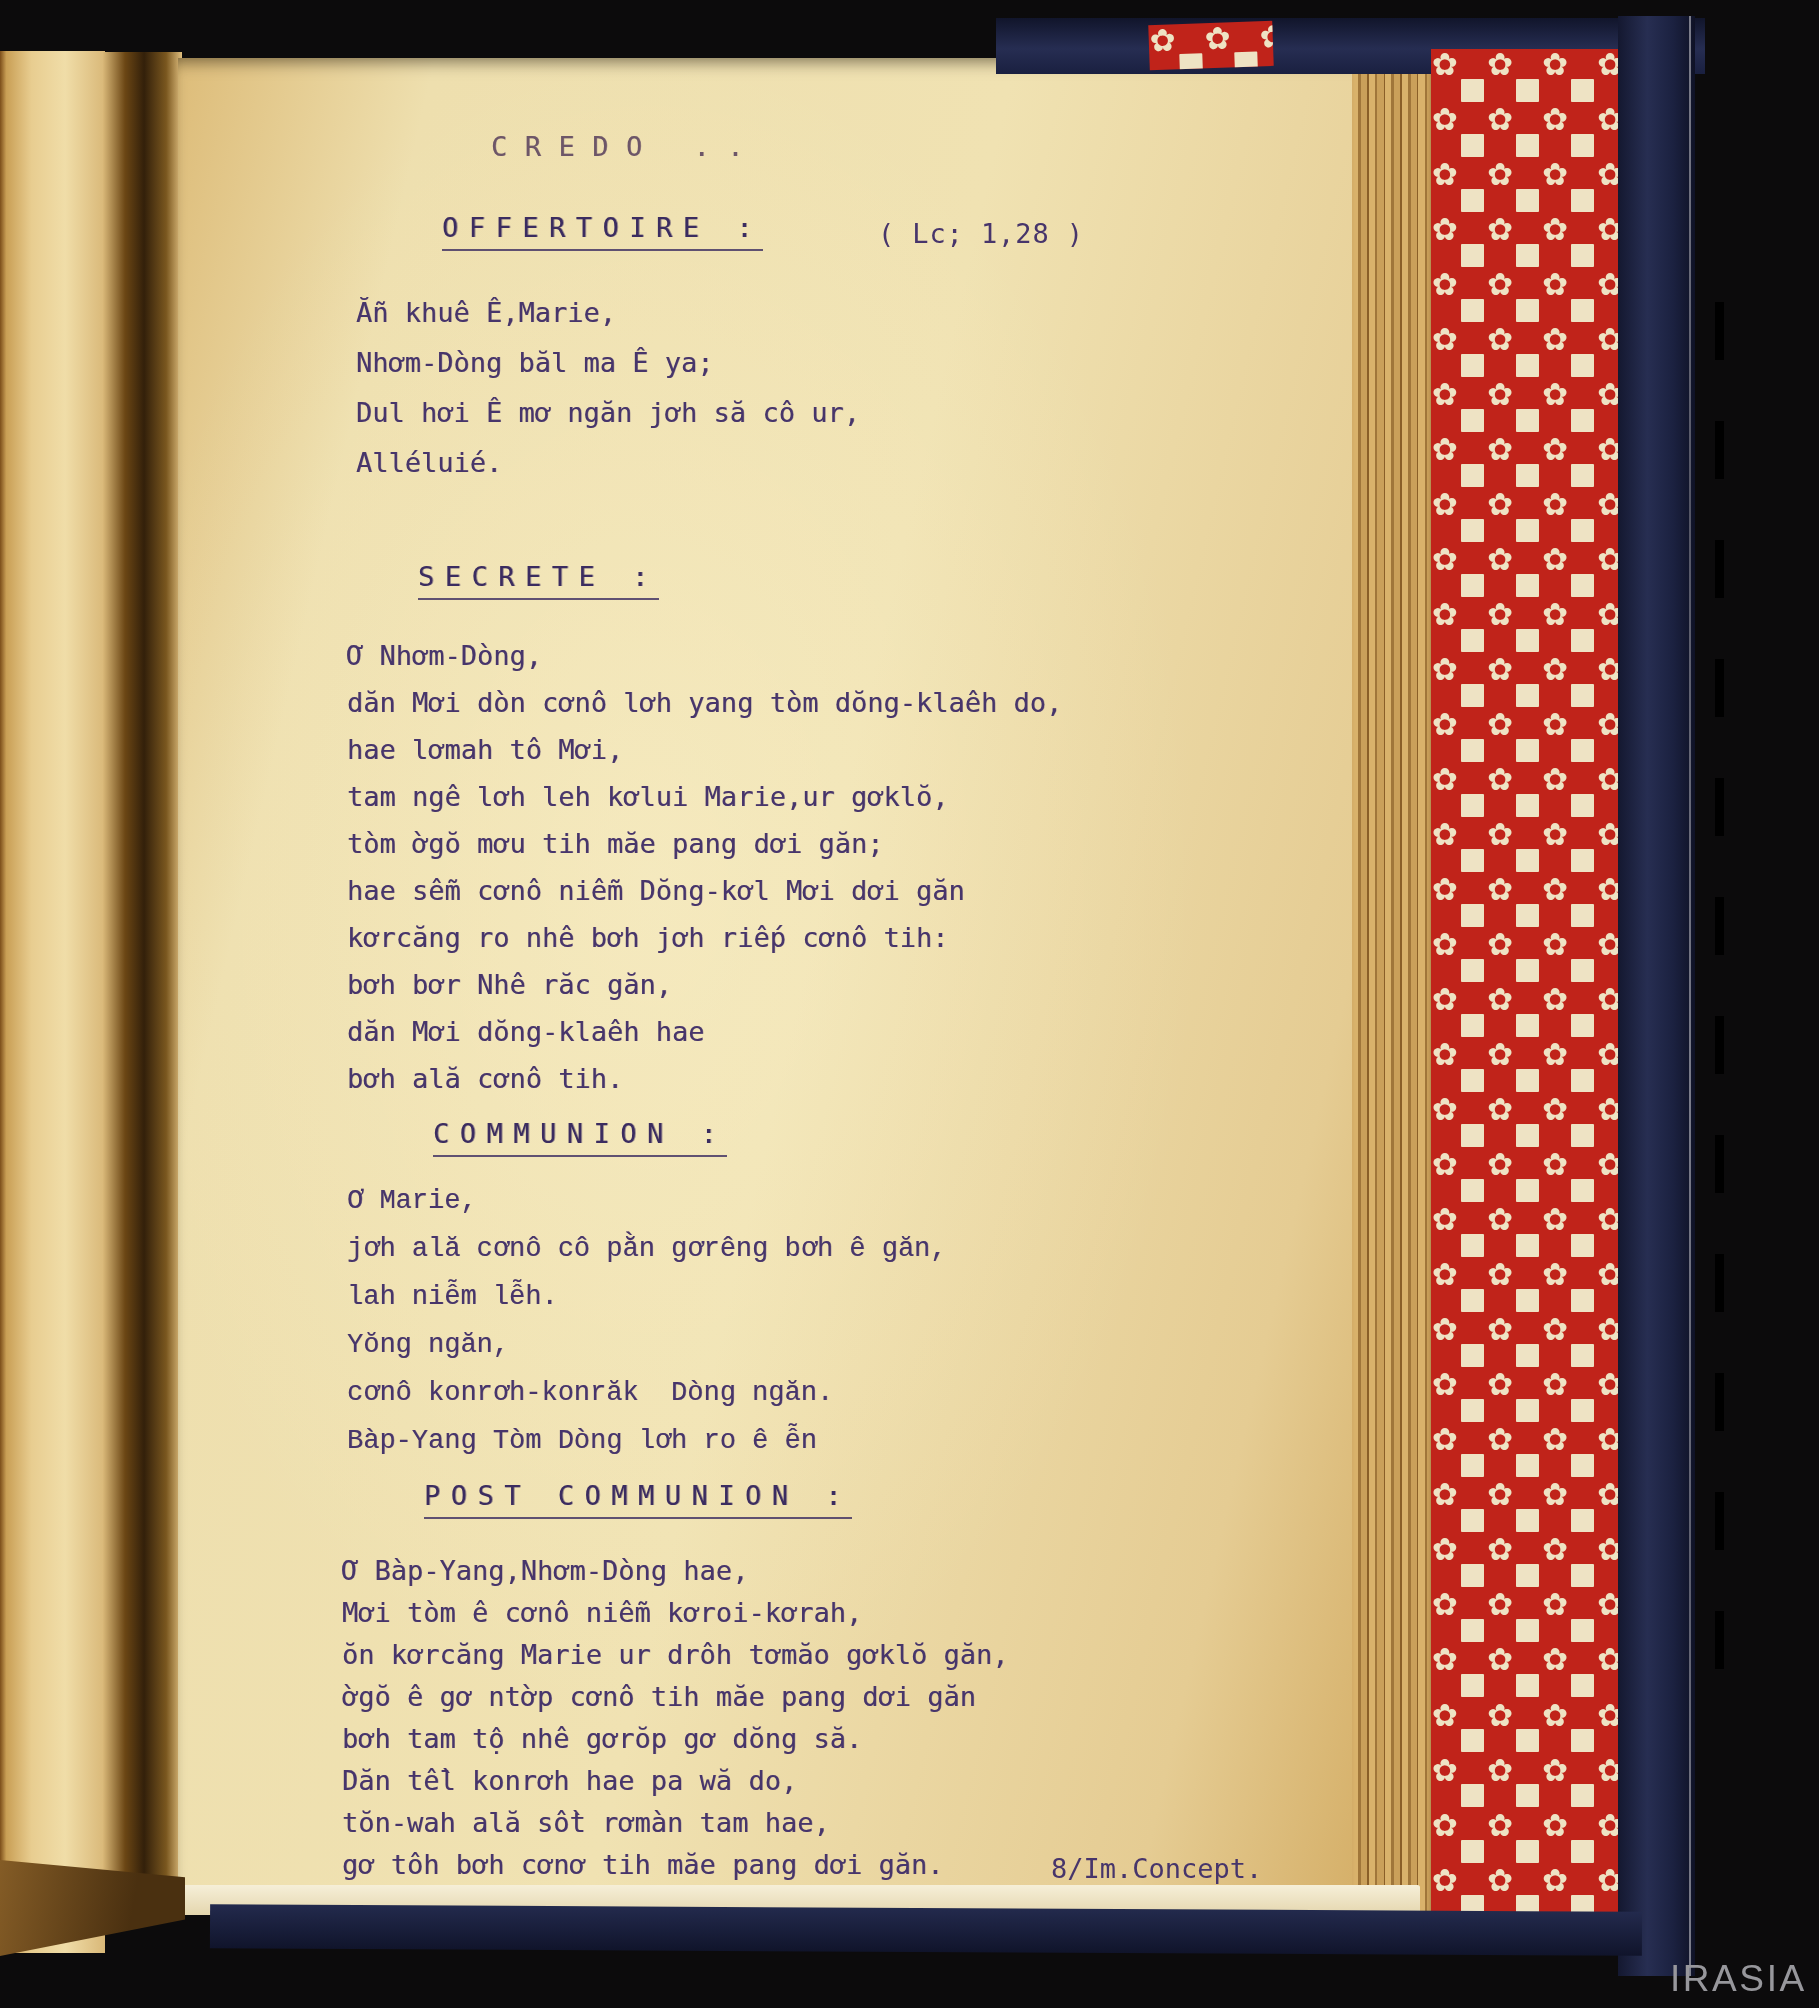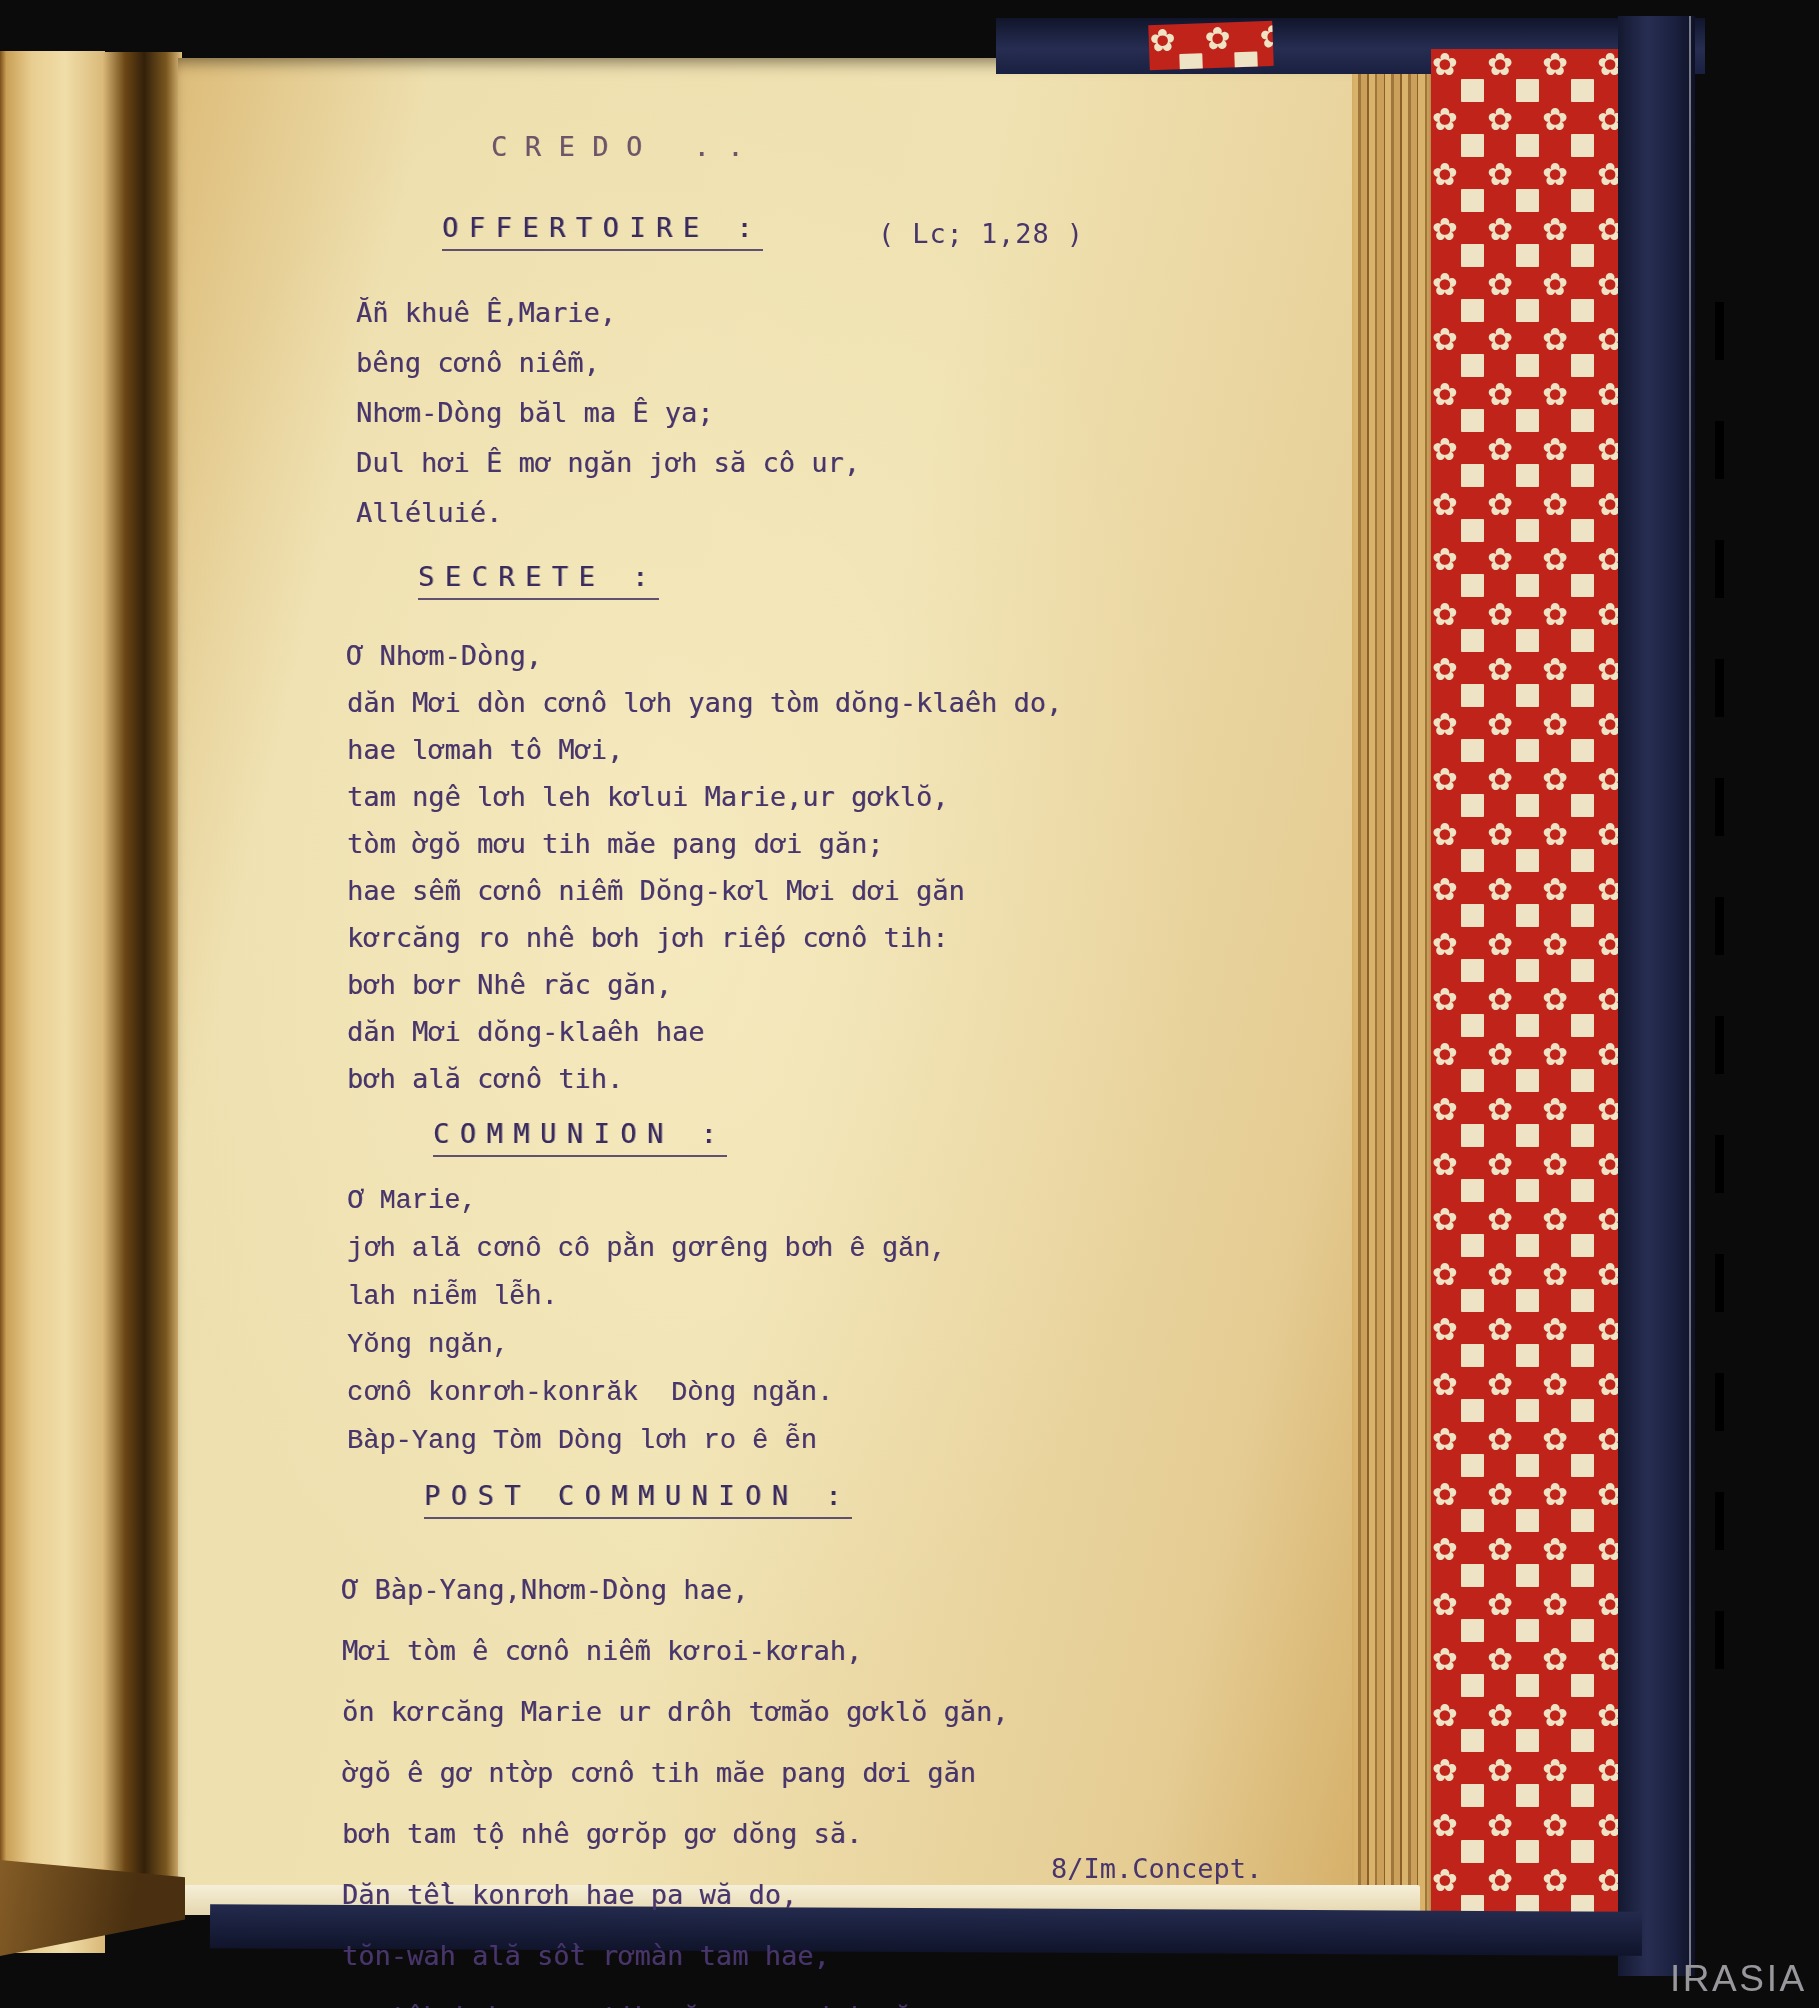--- a/index.html
+++ b/index.html
@@ -49,21 +49,21 @@
   .offertoire-h{left:442px;top:212px;}
   .secrete-h{left:418px;top:561px;}
   .communion-h{left:433px;top:1118px;}
   .post-h{left:424px;top:1480px;}
   .reference{left:878px;top:218px;font-size:27px;letter-spacing:0.9px;}
   .stanza .tline{position:static;white-space:pre;font-size:27px;
     text-shadow:0.5px 0 0 rgba(71,53,107,.5);}
   .s1{left:356px;top:297px;}  .s1 .tline{height:50px;}
   .s2{left:347px;top:640px;}  .s2 .tline{height:47px;}
   .s3{left:347px;top:1186px;} .s3 .tline{height:48px;font-family:Liberation Mono, monospace;}
-  .s4{left:342px;top:1555px;} .s4 .tline{height:42px;margin-top:19px;}
+  .s4{left:342px;top:1555px;} .s4 .tline{height:42px;}
   .footer-note{left:1051px;top:1853px;font-size:27px;}
 
   .watermark{position:absolute;right:12.2px;bottom:8.7px;font-size:37px;letter-spacing:2.6px;
     color:#97979c;font-family:"Liberation Sans","DejaVu Sans",sans-serif;}
 </style>
 </head>
 <body>
 
 <div id="stage">
   <div class="left-leaf"></div>
@@ -326,21 +326,21 @@
   <div class="perforations"></div>
   <div class="page-bottom-edge"></div>
   <div class="cover-bottom"></div>
   <div class="corner-bottom-left"></div>
 
   <div class="text-layer" style="color: rgb(71, 53, 107);">
     <div class="credo">CREDO ..</div>
 
     <div class="sec-heading offertoire-h">OFFERTOIRE :</div>
     <div class="reference">( Lc; 1,28 )</div>
-    <div class="stanza s1"><div class="tline">Ẵn khuê Ê,Marie,</div><div class="tline">bêng cơnô niễm,</div><div class="tline">Nhơm-Dòng băl ma Ê ya;</div><div class="tline">Dul hơi Ê mơ ngăn jơh să cô ur,</div><div class="tline">Alléluié.</div></div>
+    <div class="stanza s1"><div class="tline">Ẵn khuê Ê,Marie,</div><div class="tline">Nhơm-Dòng băl ma Ê ya;</div><div class="tline">Dul hơi Ê mơ ngăn jơh să cô ur,</div><div class="tline">Alléluié.</div></div>
 
     <div class="sec-heading secrete-h">SECRETE :</div>
     <div class="stanza s2"><div class="tline">Ơ Nhơm-Dòng,</div><div class="tline">dăn Mơi dòn cơnô lơh yang tòm dŏng-klaêh do,</div><div class="tline">hae lơmah tô Mơi,</div><div class="tline">tam ngê lơh leh kơlui Marie,ur gơklŏ,</div><div class="tline">tòm ờgŏ mơu tih măe pang dơi găn;</div><div class="tline">hae sễm cơnô niễm Dŏng-kơl Mơi dơi găn</div><div class="tline">kơrcăng ro nhê bơh jơh riếp cơnô tih:</div><div class="tline">bơh bơr Nhê răc găn,</div><div class="tline">dăn Mơi dŏng-klaêh hae</div><div class="tline">bơh ală cơnô tih.</div></div>
 
     <div class="sec-heading communion-h">COMMUNION :</div>
     <div class="stanza s3"><div class="tline">Ơ Marie,</div><div class="tline">jơh ală cơnô cô pằn gơrêng bơh ê găn,</div><div class="tline">lah niễm lễh.</div><div class="tline">Yŏng ngăn,</div><div class="tline">cơnô konrơh-konrăk  Dòng ngăn.</div><div class="tline">Bàp-Yang Tòm Dòng lơh ro ê ễn</div></div>
 
     <div class="sec-heading post-h">POST COMMUNION :</div>
     <div class="stanza s4"><div class="tline">Ơ Bàp-Yang,Nhơm-Dòng hae,</div><div class="tline">Mơi tòm ê cơnô niễm kơroi-kơrah,</div><div class="tline">ŏn kơrcăng Marie ur drôh tơmăo gơklŏ găn,</div><div class="tline">ờgŏ ê gơ ntờp cơnô tih măe pang dơi găn</div><div class="tline">bơh tam tộ nhê gơrŏp gơ dŏng să.</div><div class="tline">Dăn tềl konrơh hae pa wă do,</div><div class="tline">tŏn-wah ală sồt rơmàn tam hae,</div><div class="tline">gơ tôh bơh cơnơ tih măe pang dơi găn.</div></div>
 

